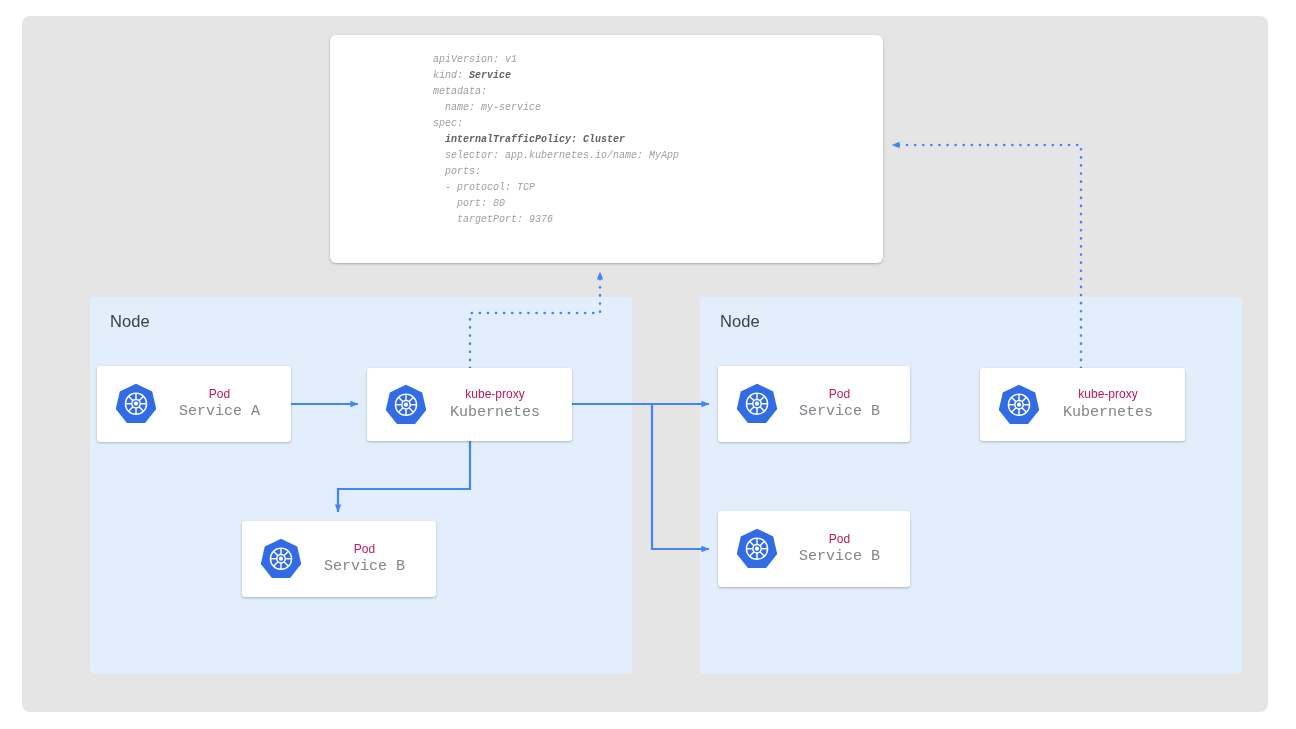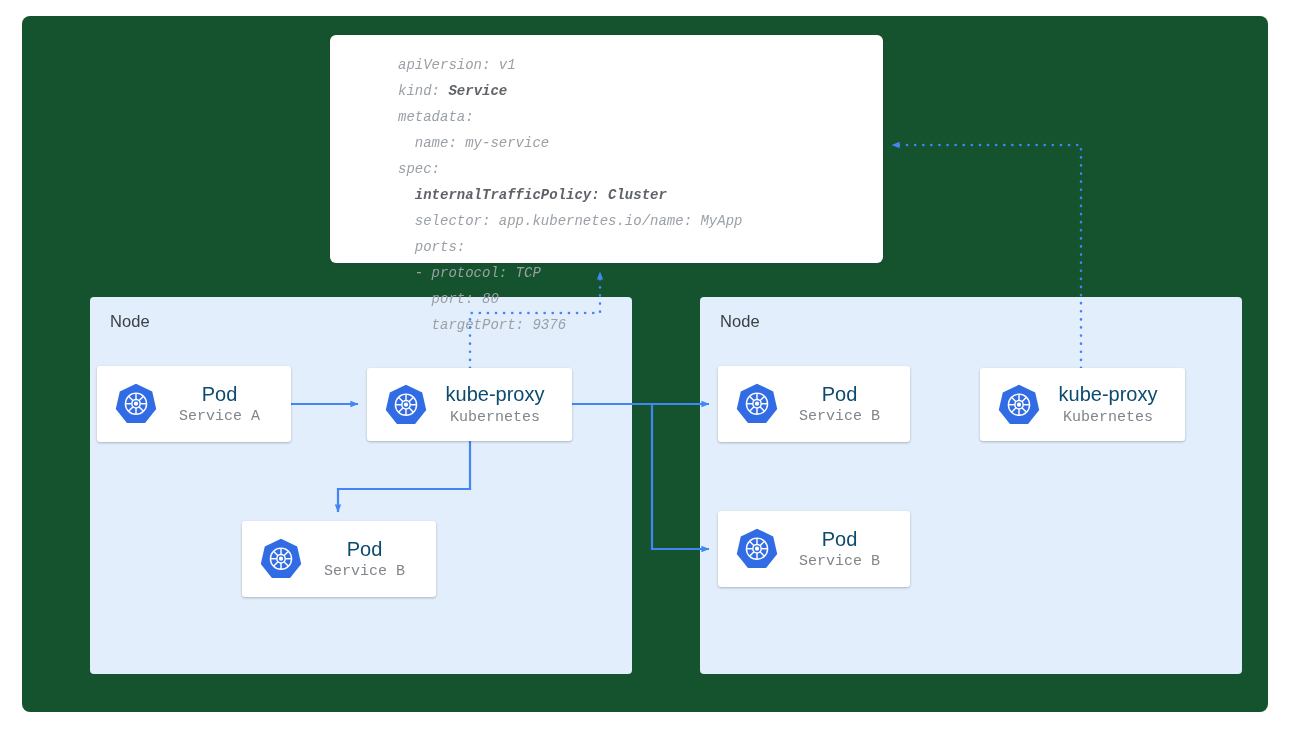--- a/index.html
+++ b/index.html
@@ -14,43 +14,43 @@
     overflow: hidden;
     font-family: "Liberation Sans", sans-serif;
   }
 
   #canvas {
     position: absolute;
     left: 22px;
     top: 16px;
     width: 1246px;
     height: 696px;
-    background: #14532d;
+    background: #e5e5e5;
     border-radius: 8px;
   }
 
   
   #yaml-card {
     position: absolute;
     left: 330px;
     top: 35px;
     width: 553px;
     height: 228px;
     background: #ffffff;
     border-radius: 6px;
     box-shadow: 0 1px 3px rgba(60,64,67,0.28), 0 1px 1px rgba(60,64,67,0.10);
   }
   #yaml-code {
     position: absolute;
-    left: 68px;
+    left: 103px;
     top: 17px;
     font-family: "Liberation Mono", monospace;
     font-style: italic;
-    font-size: 14px;
-    line-height: 26px;
+    font-size: 10px;
+    line-height: 16px;
     color: #9aa0a6;
     white-space: pre;
   }
   #yaml-code .b {
     font-weight: bold;
     color: #5f6368;
   }
 
   
   .node-box {
@@ -84,22 +84,22 @@
     width: 44px;
     height: 44px;
   }
   .card .card-text {
     flex: 1 1 auto;
     text-align: center;
     padding-right: 10px;
     line-height: 1.28;
   }
   .card .card-title {
-    font-size: 20px;
-    color: #0c4a6e;
+    font-size: 12px;
+    color: #be185d;
     display: block;
   }
   .card .card-sub {
     font-size: 15px;
     color: #80868b;
     display: block;
     font-family: Liberation Mono, monospace;
   }
 
   

